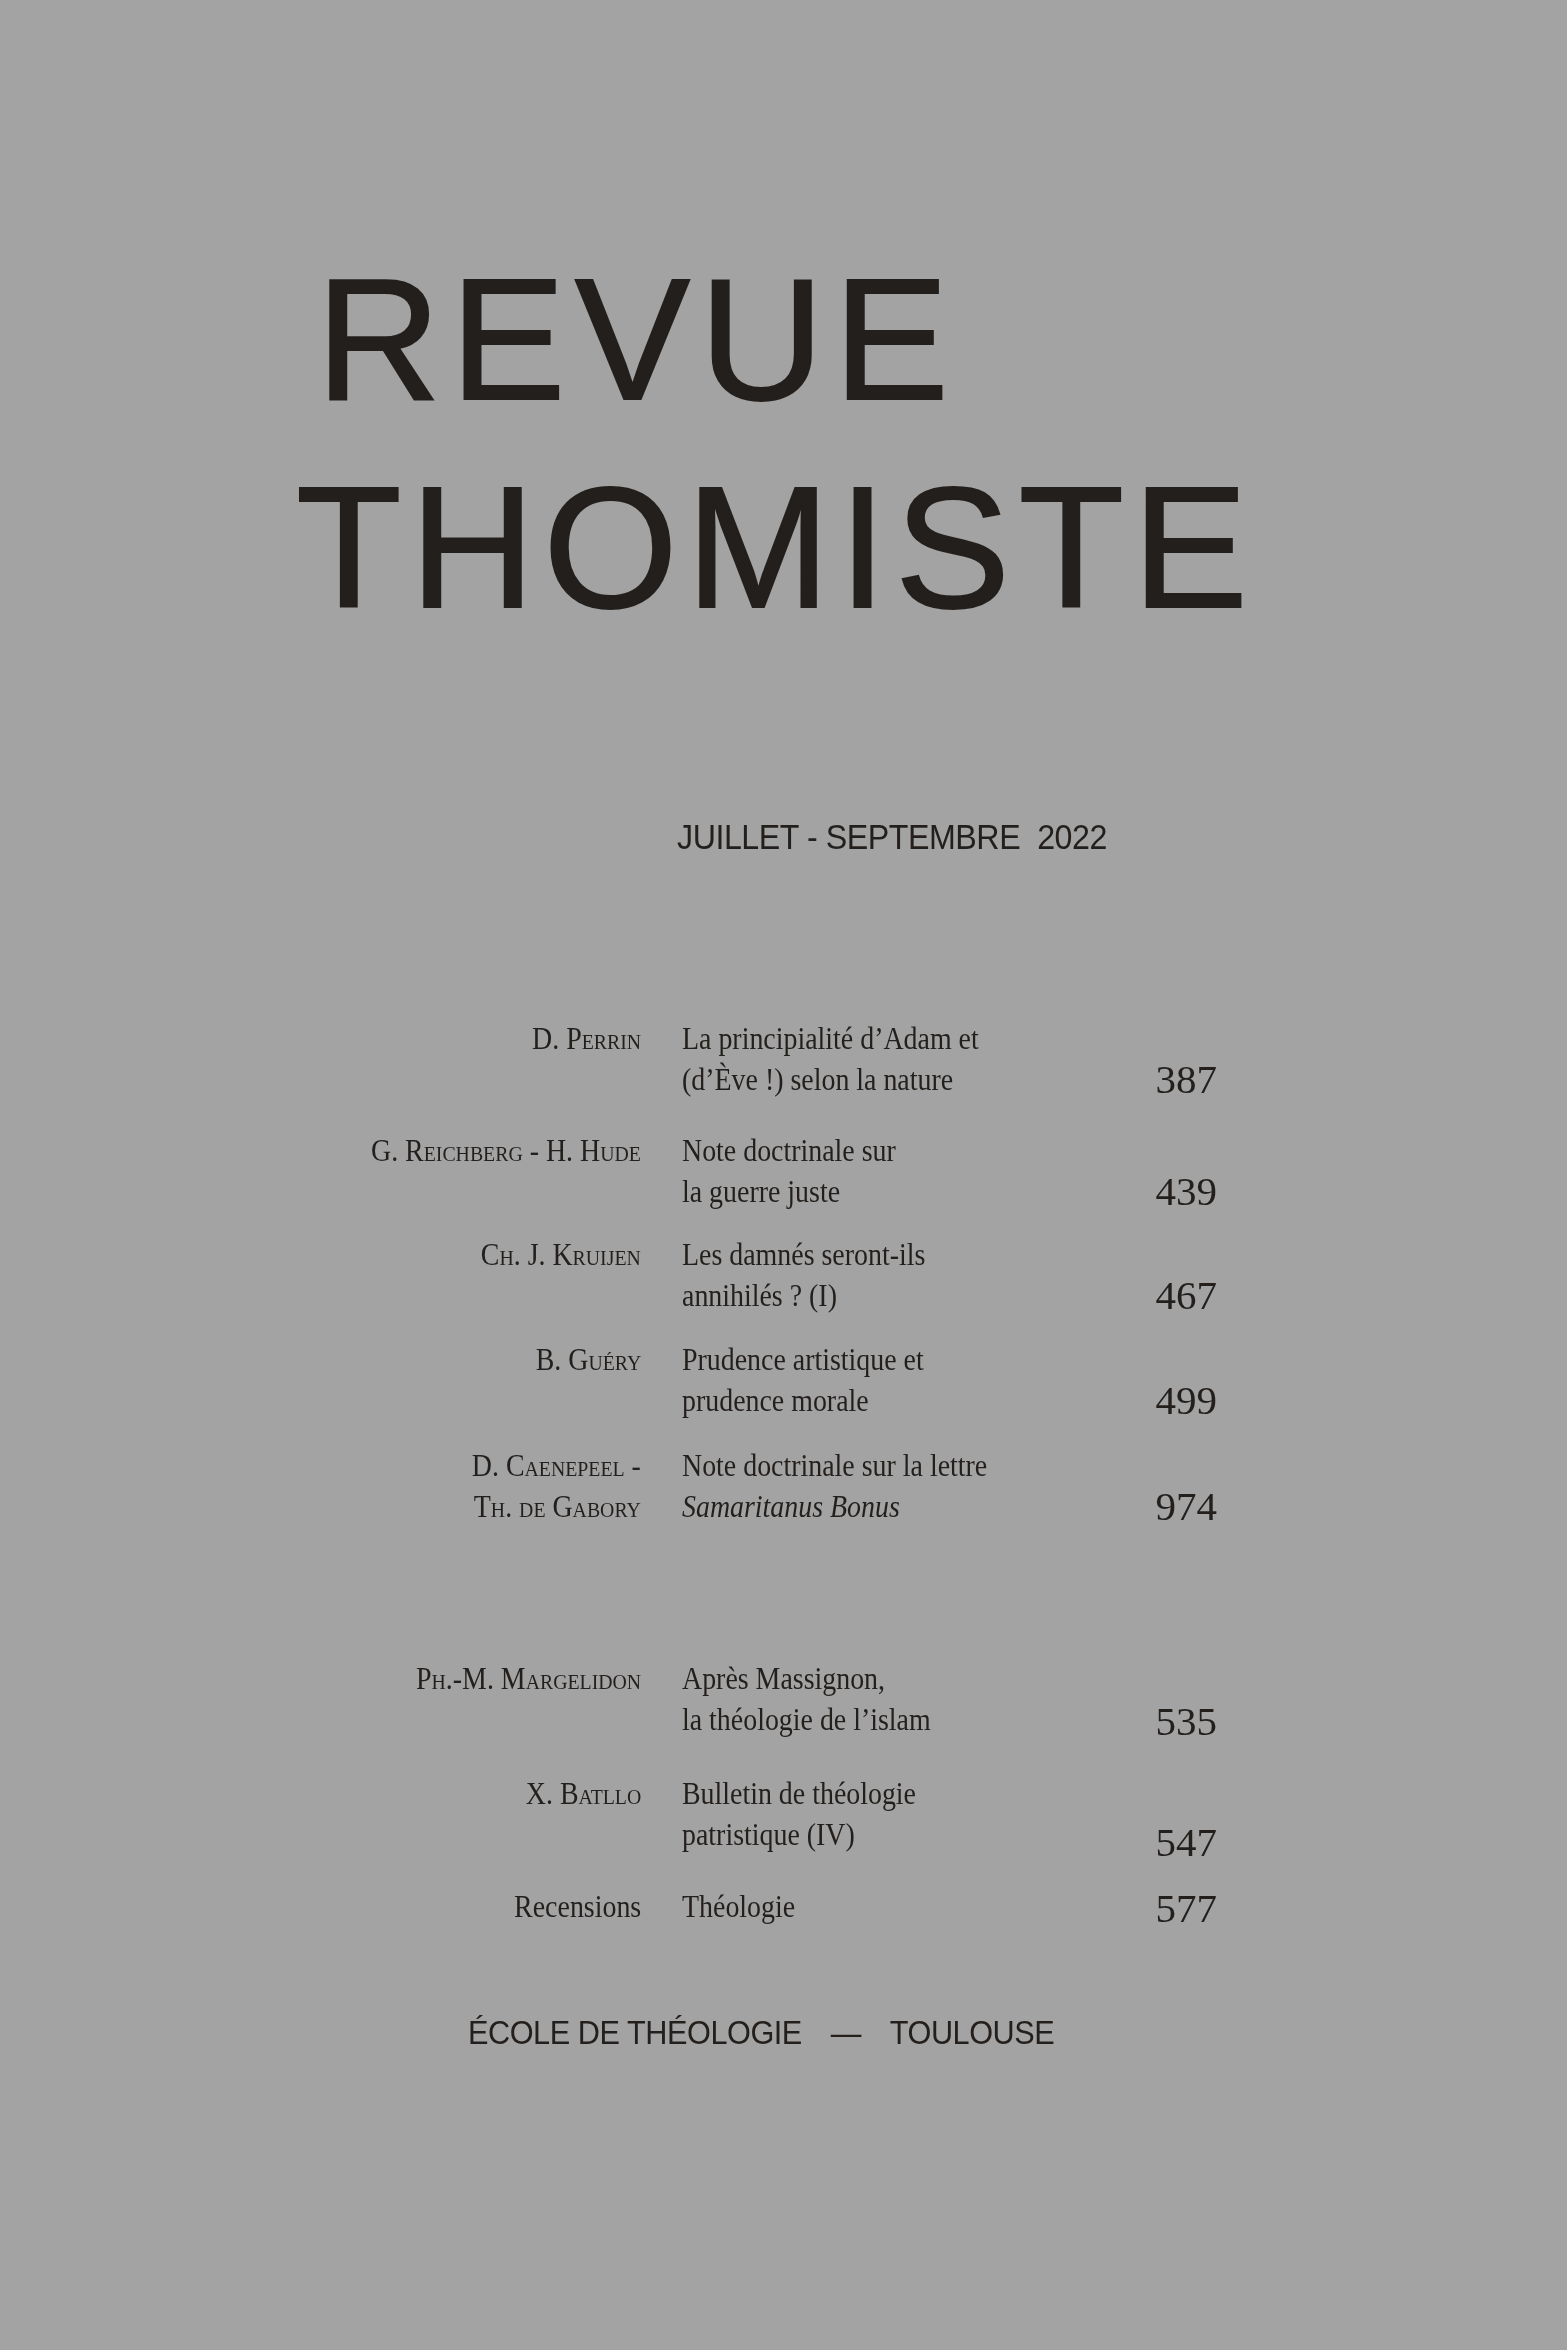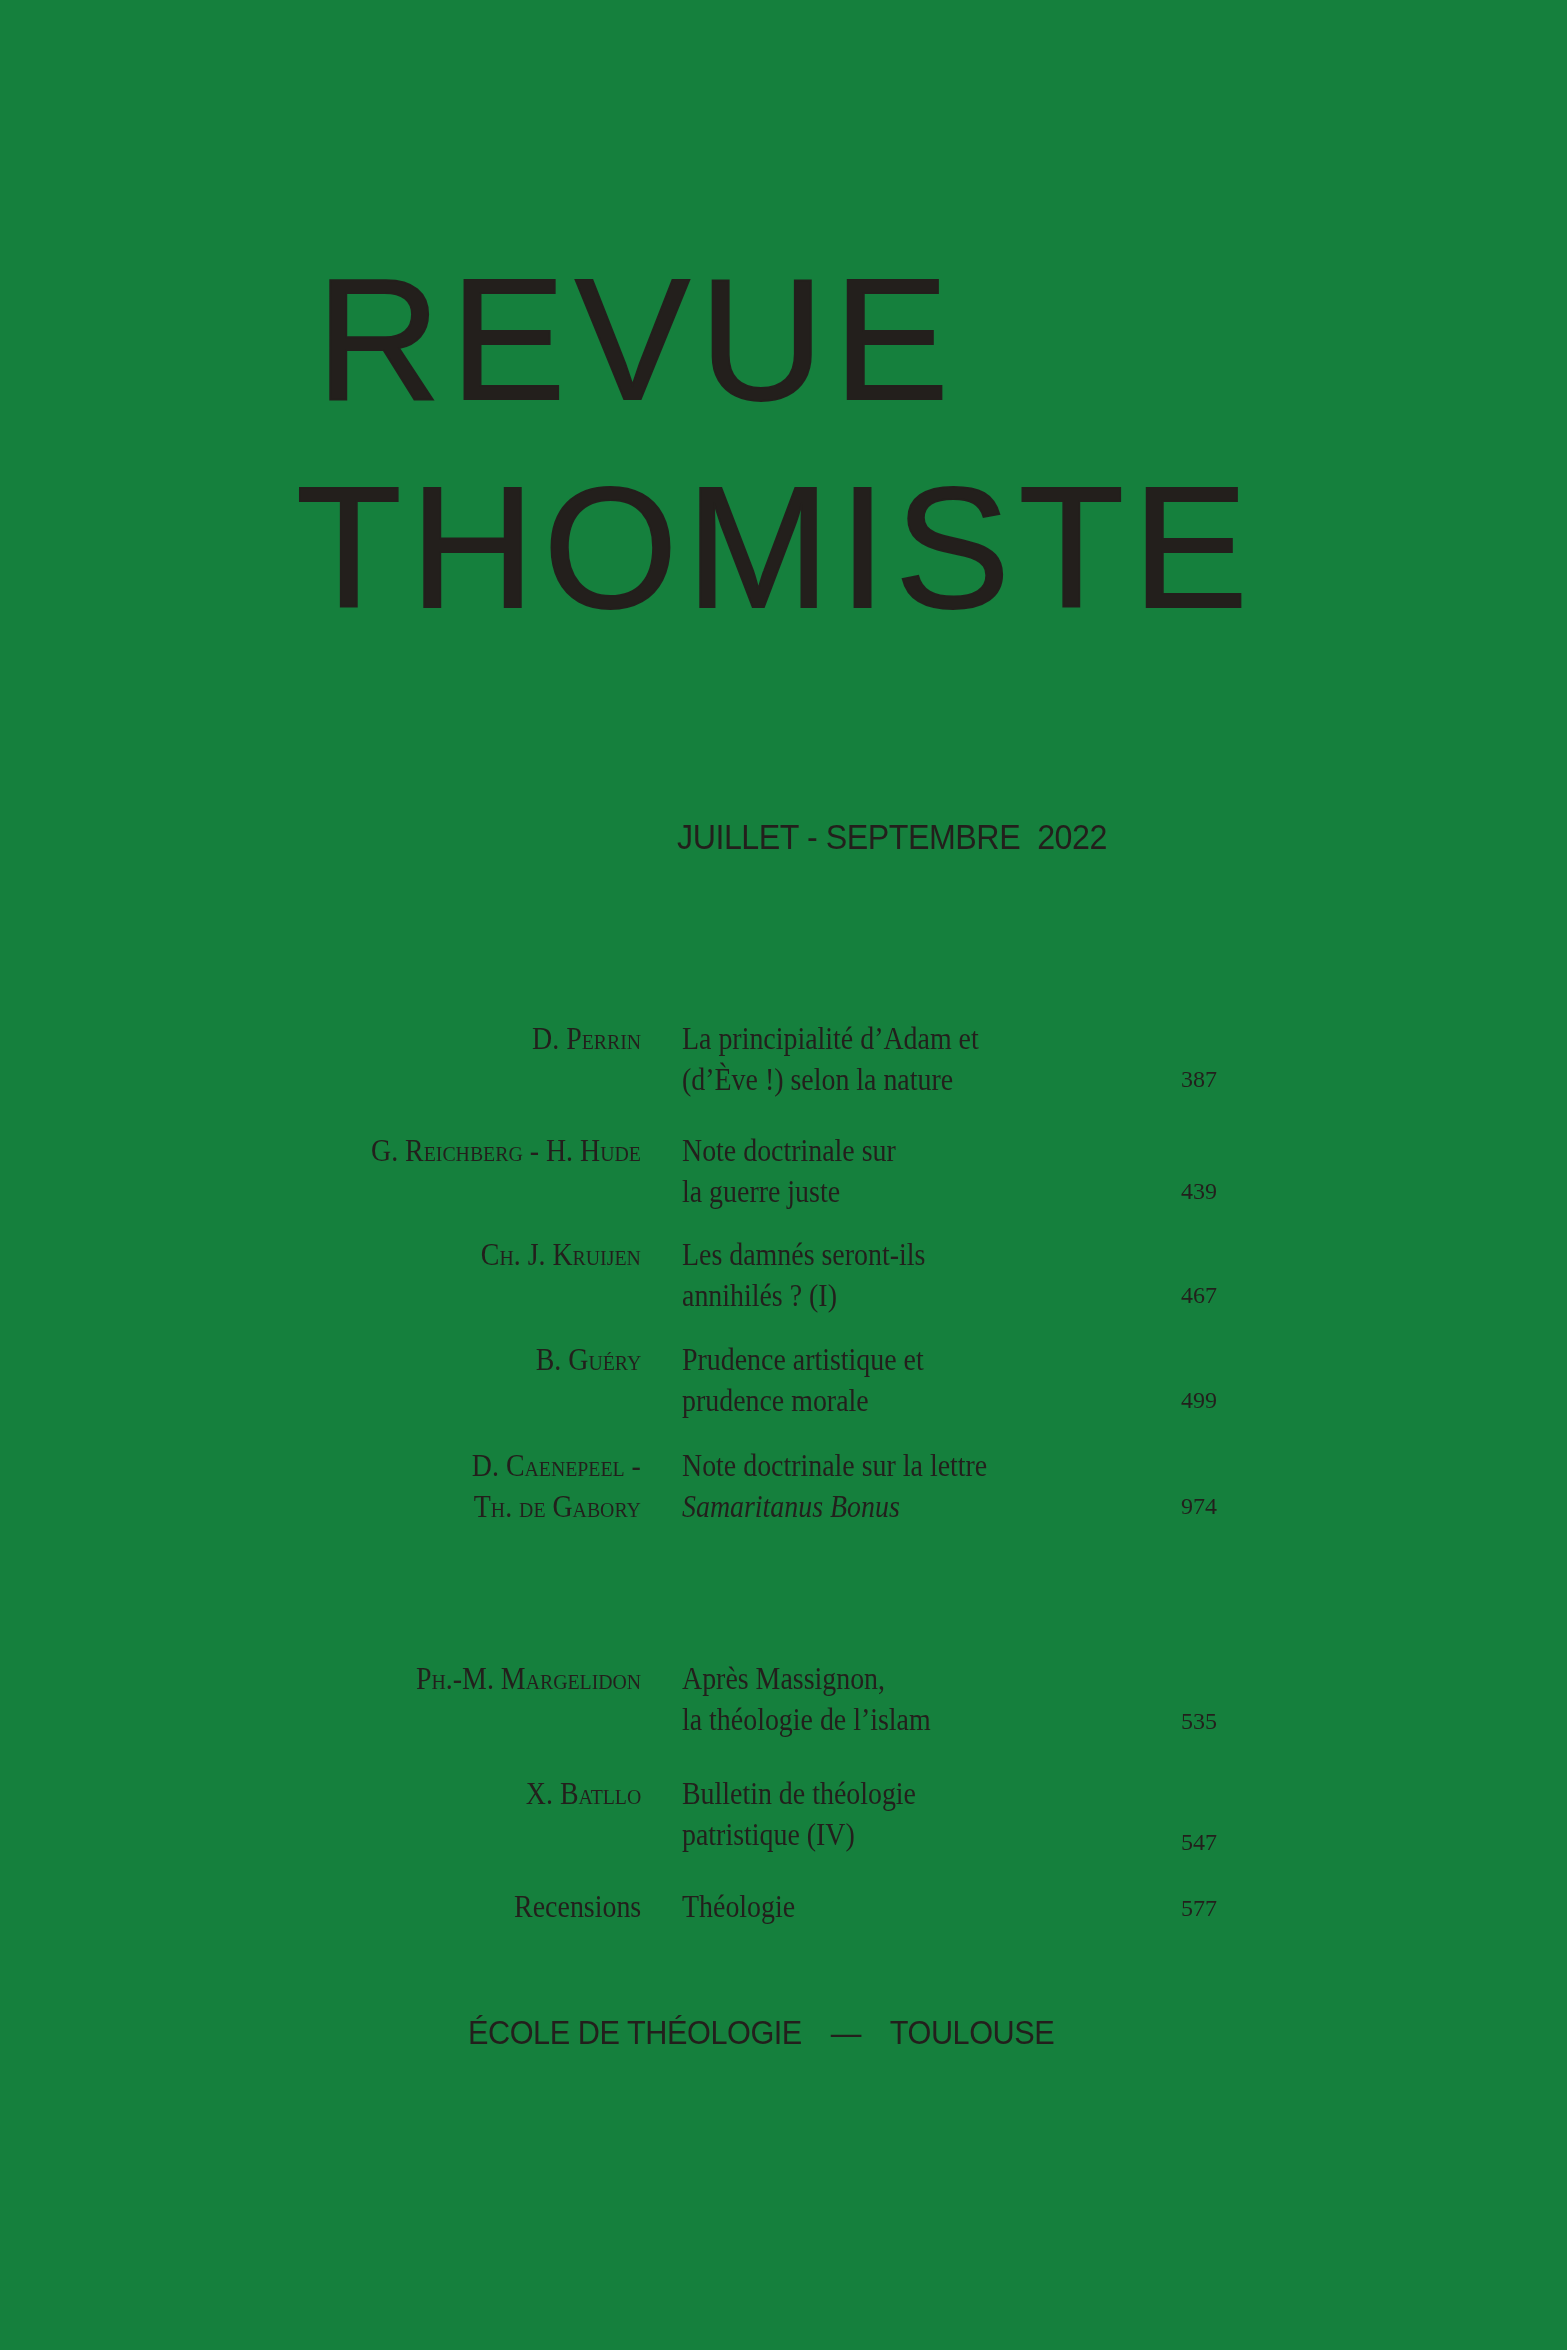--- a/index.html
+++ b/index.html
@@ -11,21 +11,21 @@
     height: 2351px;
     background: #F6E3A8;
     position: relative;
     overflow: hidden;
     color: #231F1C;
   }
   .cover {
     position: absolute;
     left: 0; top: 0;
     width: 1568px; height: 2351px;
-    background: #15803d;
+    background: #a3a3a3;
     text-decoration: underline;
   }
   .title-line {
     position: absolute;
     font-family: "Liberation Sans", "DejaVu Sans", sans-serif;
     font-weight: 400;
     font-size: 173px;
     line-height: 173px;
     white-space: nowrap;
     color: #231F1C;
@@ -88,21 +88,21 @@
     white-space: nowrap;
     transform-origin: left top;
     transform: scaleX(0.9);
   }
   .toc-title .line { display: block; }
   .toc-title .italic { font-style: italic; }
   .toc-page {
     position: absolute;
     right: 351px; 
     font-family: "Liberation Serif", "DejaVu Serif", serif;
-    font-size: 24px;
+    font-size: 41px;
     line-height: 41px;
     white-space: nowrap;
     font-variant-numeric: oldstyle-nums;
   }
   .footer {
     position: absolute;
     left: 468px;
     top: 2011px;
     font-family: "Liberation Sans", "DejaVu Sans", sans-serif;
     font-size: 33px;

